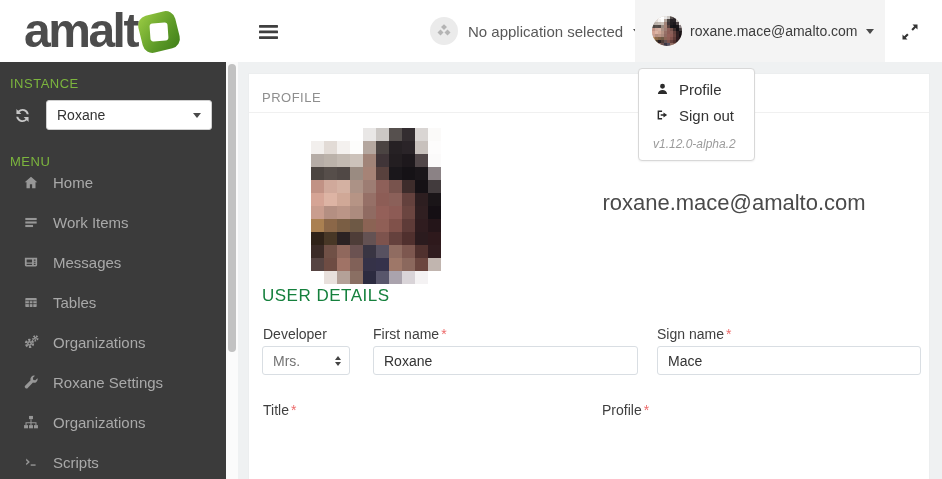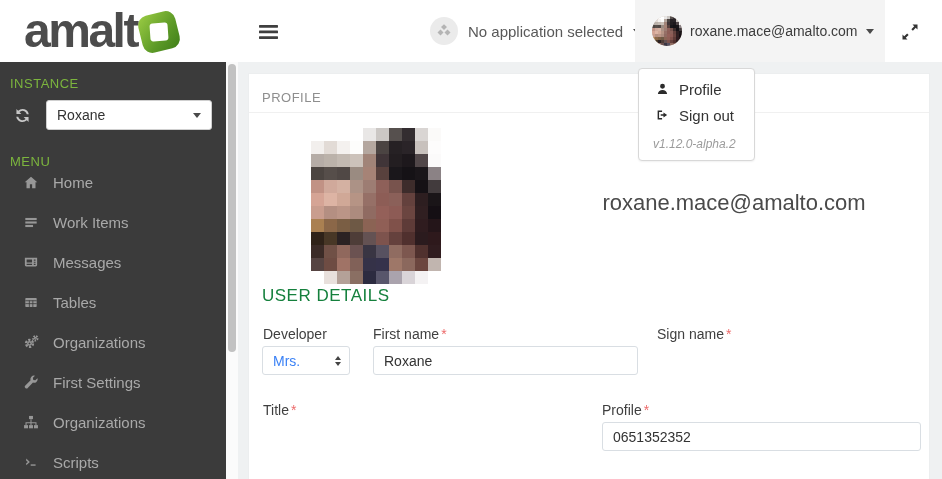--- a/index.html
+++ b/index.html
@@ -68,21 +68,21 @@
   .profile-email { position:absolute; left:290px; top:116px; width:390px; text-align:center; font-size:22px; color:#4a4a4a; }
 
   .section-title { position:absolute; left:13px; top:212px; font-size:17px; letter-spacing:.5px; color:#15803d; }
 
   .f-label { position:absolute; font-size:14px; color:#3f3f3f; }
   .req { color:#ed6a6a; margin-left:2px; }
   .f-input { position:absolute; height:29px; border:1px solid #d9dee3; border-radius:3px; background:#fff;
              font-size:14px; color:#333; padding:0 10px; font-family:"Liberation Sans","DejaVu Sans",sans-serif; outline:none; }
   .f-select { position:absolute; height:29px; border:1px solid #d9dee3; border-radius:3px; background:#fff;
               display:flex; align-items:center; justify-content:space-between; padding:0 8px 0 10px; cursor:pointer; }
-  .f-select .sel-text { font-size:14px; color:#3b82f6; }
+  .f-select .sel-text { font-size:14px; color:#737373; }
   .spinner { display:flex; flex-direction:column; gap:2px; }
   .spinner .up { width:0; height:0; border-left:3.5px solid transparent; border-right:3.5px solid transparent; border-bottom:4.5px solid #444; }
   .spinner .dn { width:0; height:0; border-left:3.5px solid transparent; border-right:3.5px solid transparent; border-top:4.5px solid #444; }
 </style>
 </head>
 <body>
 
 <div class="header">
   <div class="logo">
     <span class="logo-text">amalt</span>
@@ -318,21 +318,21 @@
     </span>
     <span class="ml">Organizations</span>
   </div>
 
   <div class="menu-item">
     <span class="mi">
       <svg width="15" height="15" viewBox="0 0 16 16" fill="currentColor">
         <path d="M14.6 4.6a3.8 3.8 0 0 1-5 3.5l-5.4 5.4a1.8 1.8 0 1 1-2.5-2.5L7 5.6a3.8 3.8 0 0 1 4.7-4.8L9.5 3l.4 2.2 2.2.4 2.2-2.2c.2.4.3.8.3 1.2z"></path>
       </svg>
     </span>
-    <span class="ml">First Settings</span>
+    <span class="ml">Roxane Settings</span>
   </div>
 
   <div class="menu-item">
     <span class="mi">
       <svg width="16" height="15" viewBox="0 0 16 16" fill="currentColor">
         <rect x="5.9" y="1" width="4.2" height="3.4"></rect>
         <rect x="0.6" y="10.8" width="4.2" height="3.4"></rect>
         <rect x="5.9" y="10.8" width="4.2" height="3.4"></rect>
         <rect x="11.2" y="10.8" width="4.2" height="3.4"></rect>
         <path fill="none" stroke="currentColor" stroke-width="1.1" d="M8 4.4v3.8M2.7 10.8V8.3h10.6v2.5M8 8.2v2.6"></path>
@@ -501,23 +501,23 @@
     </div>
 
     <div class="f-label" style="left:124px; top:252px;">
       <span>First name</span><span class="req">*</span>
     </div>
     <input class="f-input" style="left: 124px; top: 272px; width: 265px;" value="Roxane">
 
     <div class="f-label" style="left:408px; top:252px;">
       <span>Sign name</span><span class="req">*</span>
     </div>
+    <input class="f-input" style="left: 408px; top: 272px; width: 264px;" value="Mace">
 
     <div class="f-label" style="left:14px; top:328px;">
       <span>Title</span><span class="req">*</span>
     </div>
 
     <div class="f-label" style="left:353px; top:328px;">
       <span>Profile</span><span class="req">*</span>
     </div>
-    <input class="f-input" style="left: 353px; top: 348px; width: 319px;" value="0651352352">
   </div>
 </div>
 
 </body></html>

